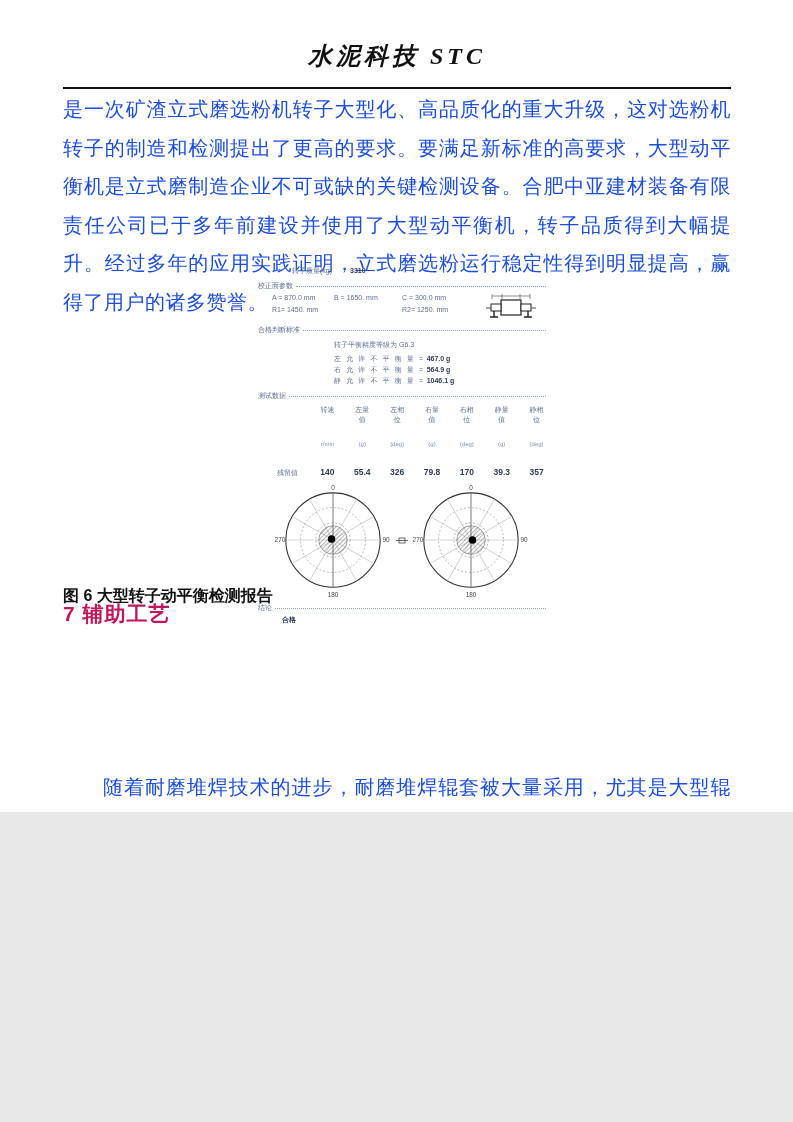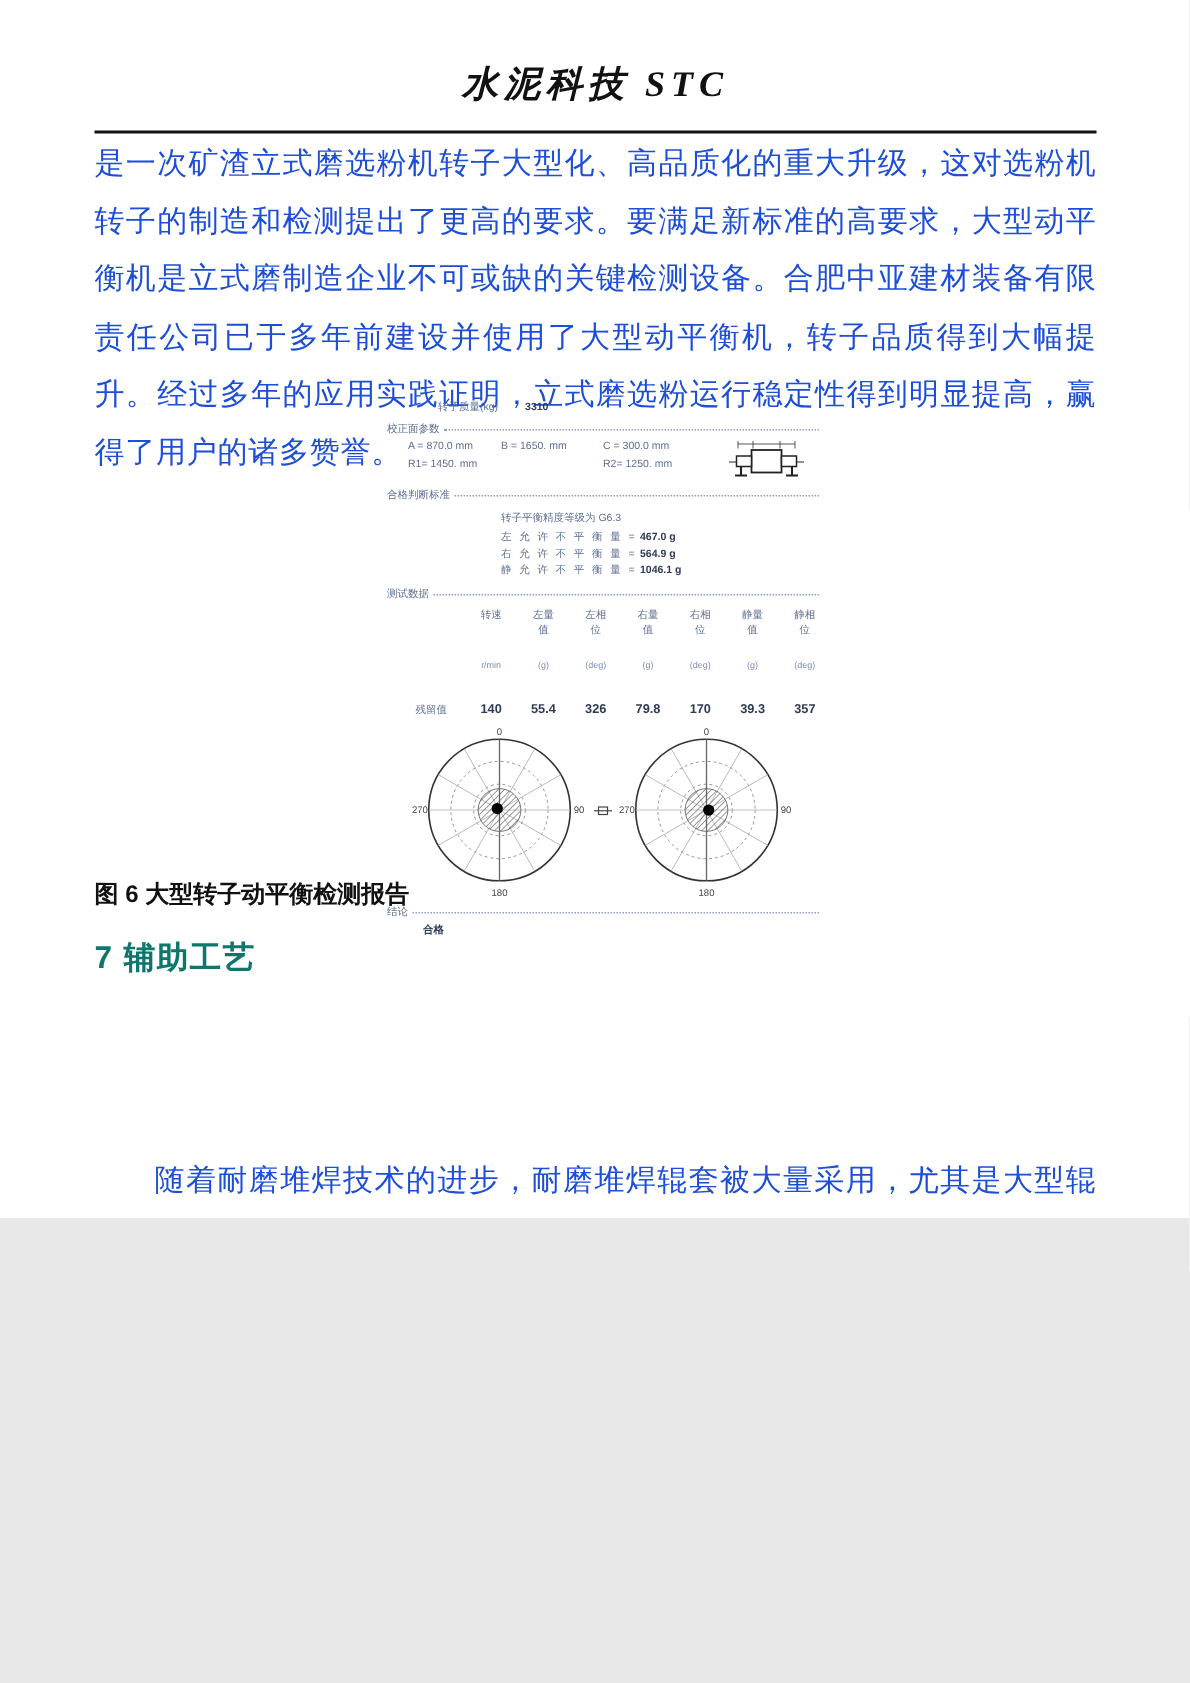--- a/index.html
+++ b/index.html
@@ -16,22 +16,22 @@
   
   .para{
     position:absolute;left:63px;width:668px;font-size:20px;line-height:38.5px;
     text-align:justify;letter-spacing:.5px;color:#1d4ed8;
   }
   .para.indent{text-indent:2em;}
   .p1{top:90px;}
   .p2{top:652px;}
   .p3{top:768px;}
   .section-heading{
-    position:absolute;top:624px;left:63px;font-size:21px;font-weight:bold;
-    font-family:"Liberation Sans",sans-serif;color:#0f766e;letter-spacing:1px;
+    position:absolute;top:600px;left:63px;font-size:21px;font-weight:bold;
+    font-family:"Liberation Sans",sans-serif;color:#be185d;letter-spacing:1px;
   }
   .fig-caption{
     position:absolute;top:586px;left:63px;width:668px;text-align:left;
     font-size:16px;font-weight:bold;font-family:"Liberation Sans",sans-serif;color:#111;
   }
   
   .report{
     position:absolute;left:258px;top:266px;width:288px;
     font-family:"Liberation Sans",sans-serif;font-size:7px;color:#5d6f91;
   }

